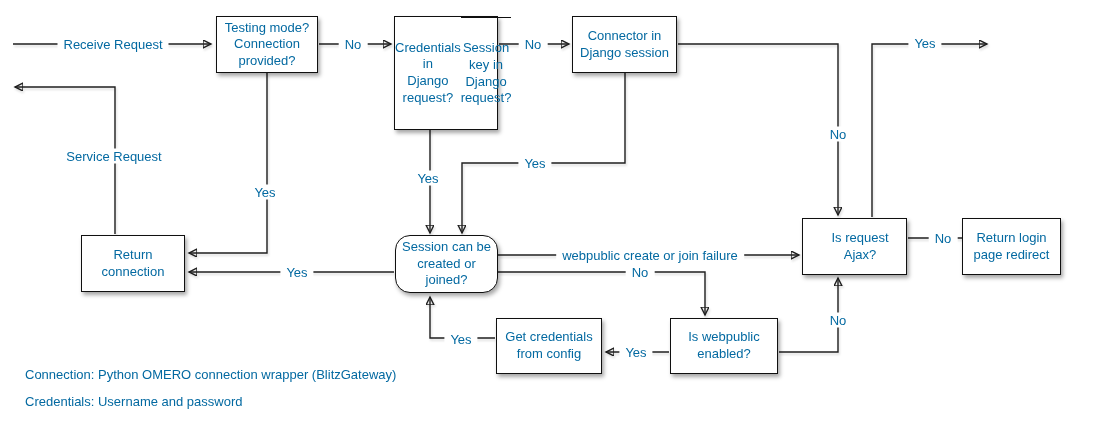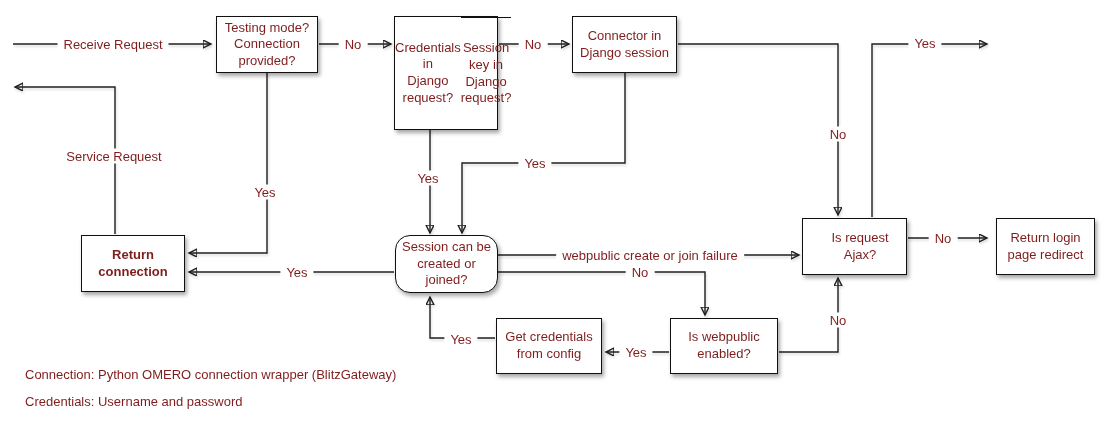--- a/index.html
+++ b/index.html
@@ -2,21 +2,21 @@
 <html><head>
 <meta charset="utf-8">
 <style>
   html, body { margin: 0; padding: 0; background: #ffffff; }
   #canvas {
     position: relative;
     width: 1116px;
     height: 422px;
     background: #ffffff;
     font-family: "Liberation Sans", "DejaVu Sans", sans-serif;
-    color: #7f1d1d;
+    color: #0369a1;
     overflow: hidden;
   }
   #wires {
     position: absolute;
     left: 0; top: 0;
     width: 1116px; height: 422px;
     filter: drop-shadow(1px 2px 1px rgba(0,0,0,0.15));
   }
   #wires path {
     fill: none;
@@ -114,30 +114,30 @@
     <div class="cell">Credentials in
 Django request?</div>
     <div class="cell">Session key in
 Django request?</div>
   </div>
 
   <div class="node" style="left:572px; top:16px; width:105px; height:57px;">Connector in
 Django session</div>
 
 
-  <div class="node" style="left:81px; top:235px; width:104px; height:57px;font-weight:bold;">Return
+  <div class="node" style="left:81px; top:235px; width:104px; height:57px;">Return
 connection</div>
 
   <div class="node" style="left:395px; top:235px; width:103px; height:58px;border-radius:15px;">Session can be
 created or
 joined?</div>
 
   <div class="node" style="left:802px; top:218px; width:105px; height:57px;padding-left:11px;">Is request Ajax?</div>
 
-  <div class="node" style="left:996px; top:218px; width:99px; height:57px;">Return login
+  <div class="node" style="left:962px; top:218px; width:99px; height:57px;">Return login
 page redirect</div>
 
   <div class="node" style="left:496px; top:318px; width:106px; height:56px;">Get credentials
 from config</div>
 
   <div class="node" style="left:670px; top:318px; width:108px; height:56px;">Is webpublic
 enabled?</div>
 
   <span class="edge-label" style="left:113px; top:44px;">Receive Request</span>
   <span class="edge-label" style="left:353px; top:44px;">No</span>

